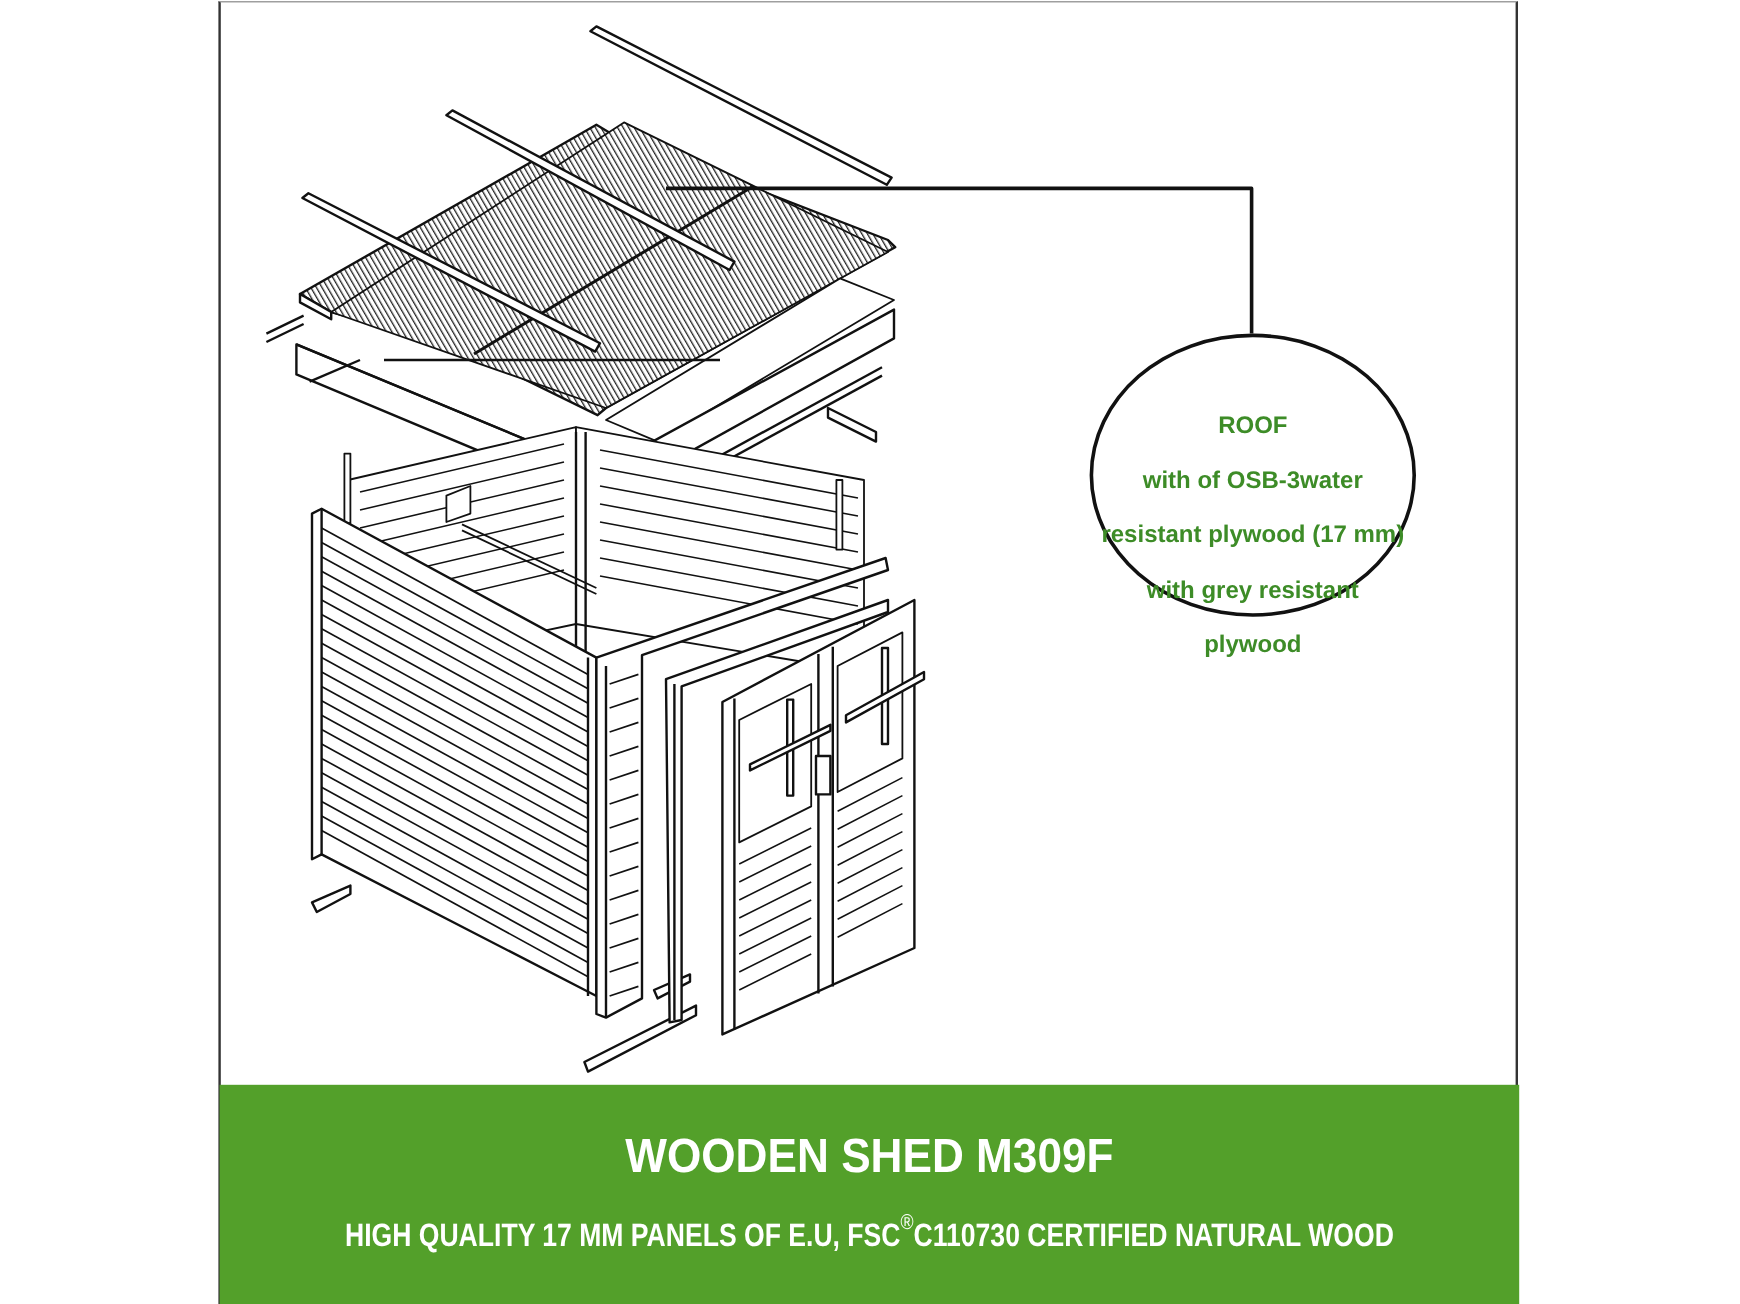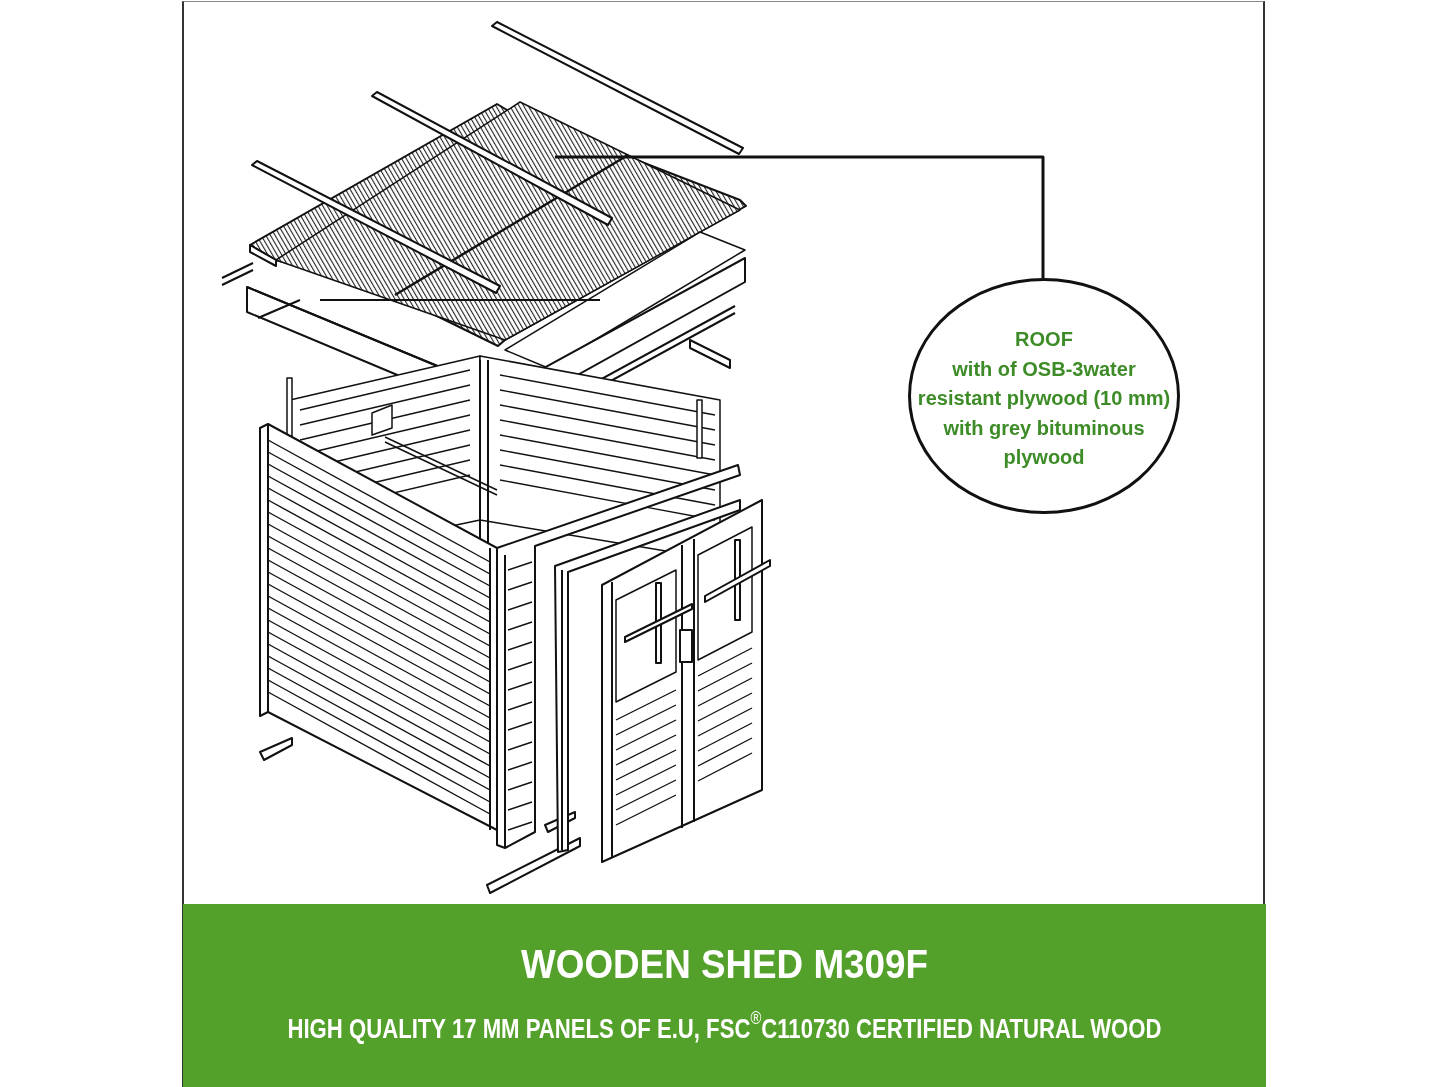--- a/index.html
+++ b/index.html
@@ -5,21 +5,21 @@
     html, body { margin: 0; padding: 0; background: #ffffff; }
     body { width: 1450px; height: 1087px; position: relative; overflow: hidden; font-family: "Liberation Sans", sans-serif; }
     .frame { position: absolute; left: 182px; top: 1px; width: 1083px; height: 1090px; border-left: 2px solid #333; border-right: 2px solid #333; border-top: 1px solid #888; box-sizing: border-box; background: #fff; }
     .drawing { position: absolute; left: 0; top: 0; width: 1450px; height: 905px; }
     .banner { position: absolute; left: 183px; top: 904px; width: 1083px; height: 183px; background: var(--banner-bg, #53a02a); color: #fff; text-align: center; }
     .banner-title { position: absolute; left: 0; right: 0; top: 38px; font-size: 40px; font-weight: bold; letter-spacing: 0px; transform: scaleX(0.92); }
     .banner-sub { position: absolute; left: 0; right: 0; top: 104px; font-size: 27px; font-weight: bold; transform: scaleX(0.82); white-space: nowrap; }
     .banner-sub sup { font-size: 18px; font-weight: normal; vertical-align: 14px; }
     .callout { position: absolute; left: 908px; top: 278px; width: 272px; height: 236px; border: 3px solid #111; border-radius: 50%; box-sizing: border-box; }
     .callout-text { position: absolute; left: 0; right: 0; top: 44px; text-align: center; color: #3d8c27; font-weight: bold; font-size: 20px; line-height: 29.5px; }
-    .callout-text div { white-space: nowrap; }
+    .callout-text div { white-space: nowrap; margin-top: 16px; }
   </style>
 </head>
 <body>
 
 <div class="frame"></div>
 
 <svg class="drawing" viewBox="0 0 1450 905" xmlns="http://www.w3.org/2000/svg">
   <defs>
     <pattern id="hatch" patternUnits="userSpaceOnUse" width="4" height="4" patternTransform="rotate(-30)">
       <rect width="4" height="4" fill="#ffffff"></rect>
@@ -187,22 +187,22 @@
     <g stroke-width="3">
       <polyline points="555,157 1043,157 1043,278"></polyline>
     </g>
   </g>
 </svg>
 
 <div class="callout">
   <div class="callout-text">
     <div>ROOF</div>
     <div>with of OSB-3water</div>
-    <div>resistant plywood (10 mm)</div>
-    <div>with grey bituminous</div>
+    <div>resistant plywood (17 mm)</div>
+    <div>with grey resistant</div>
     <div>plywood</div>
   </div>
 </div>
 
 <div class="banner">
   <div class="banner-title">WOODEN SHED M309F</div>
   <div class="banner-sub"><span>HIGH QUALITY 17 MM PANELS OF E.U, FSC</span><sup>®</sup><span>C110730 CERTIFIED NATURAL WOOD</span></div>
 </div>
 
 </body></html>

